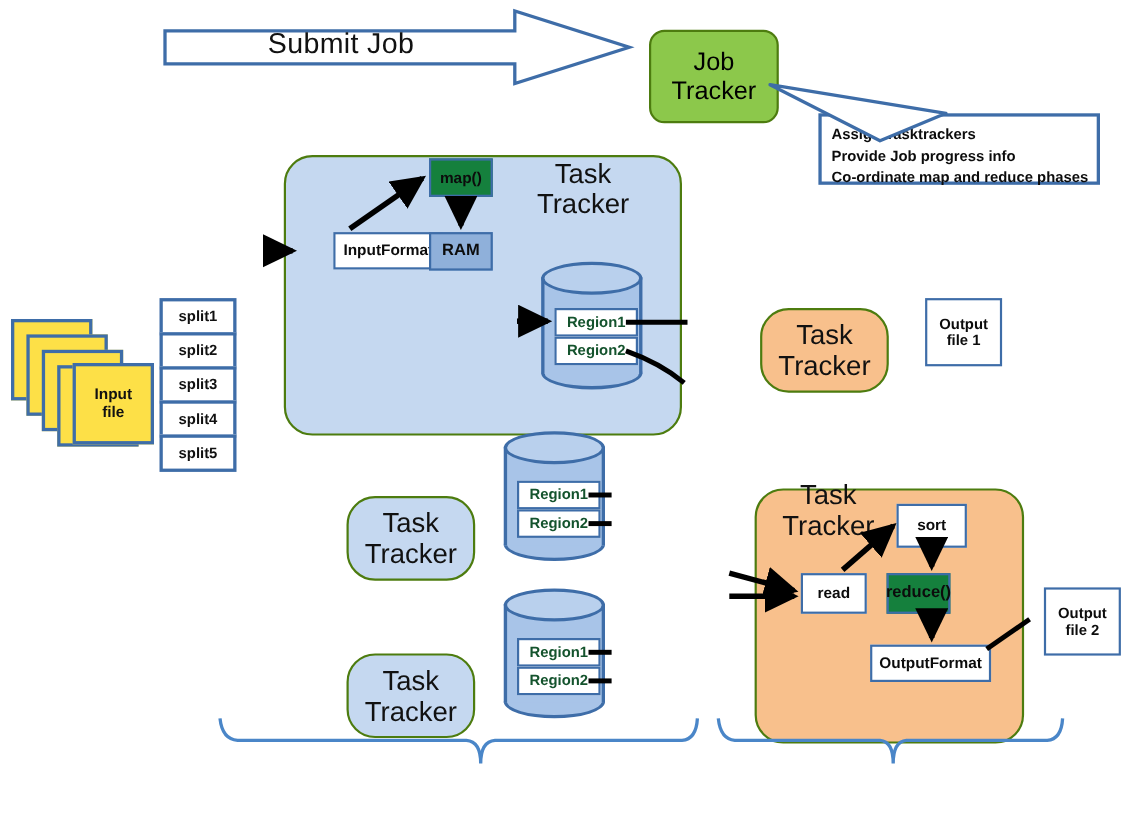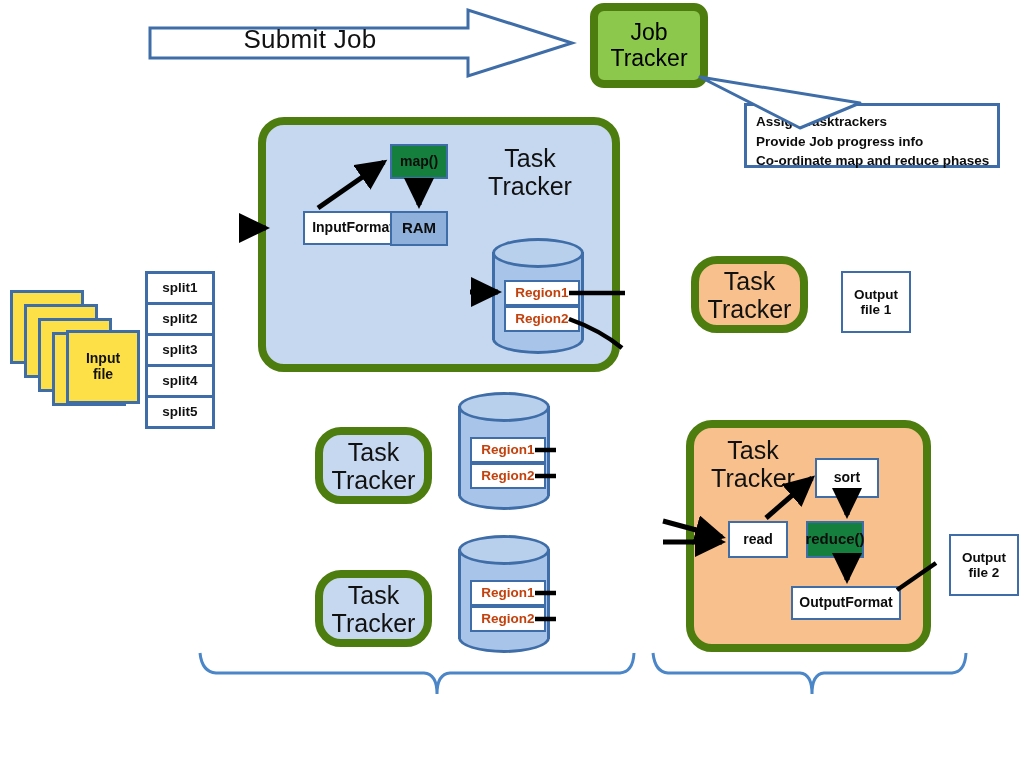--- a/index.html
+++ b/index.html
@@ -4,21 +4,21 @@
 <style>
   html,body{margin:0;padding:0;background:#ffffff;}
   body{width:1024px;height:763px;font-family:"Liberation Sans",sans-serif;}
   #stage{position:relative;width:1024px;height:763px;overflow:hidden;background:#fff;}
   .abs{position:absolute;box-sizing:border-box;}
 
   
   .ctr{display:flex;align-items:center;justify-content:center;text-align:left;line-height:1.12;}
 
   
-  .roundbox{border:8px solid #4d7c0f;border-radius:26px;}
+  .roundbox{border:2px solid #4d7c0f;border-radius:26px;margin-top:24px;}
   .roundbox.blue{background:#C5D8F0;}
   .roundbox.orange{background:#F8C08C;}
   .tt-label{font-size:25px;color:#111;font-weight:400;}
 
   
   .node{border:2px solid #3E6DA8;background:#ffffff;font-weight:bold;color:#0c0c0c;}
   .node.yellow{background:#15803d;}
   .node.steel{background:#8FB0DA;}
   .submit-label{font-size:26px;color:#111;letter-spacing:.3px;}
 
@@ -27,21 +27,21 @@
   .callout p{margin:0;font-size:13.5px;font-weight:bold;color:#0c0c0c;line-height:1.45;white-space:nowrap;}
 
   
   .sheet{border:3px solid #3E6DA8;background:#fde047;}
   .splitcell{border:3px solid #3E6DA8;background:#fff;font-size:13.5px;font-weight:bold;color:#111;}
 
   
   .cyl-body{background:#A8C4E8;border-left:3px solid #3E6DA8;border-right:3px solid #3E6DA8;}
   .cyl-top{background:#B9D0ED;border:3px solid #3E6DA8;border-radius:50%;}
   .cyl-bot{background:#A8C4E8;border:3px solid #3E6DA8;border-radius:50%;}
-  .region{border:2px solid #3E6DA8;background:#fff;font-size:13.5px;font-weight:bold;color:#c2410c;}
+  .region{border:2px solid #3E6DA8;background:#fff;font-size:13.5px;font-weight:bold;color:#14532d;}
 
   svg.ov{position:absolute;left:0;top:0;width:1024px;height:763px;pointer-events:none;overflow:visible;}
 </style>
 </head>
 <body>
 
 <div id="stage">
 
   <div class="abs" style="left:148px;top:8px;width:430px;height:70px;">
     <svg width="430" height="70" style="display:block;overflow:visible;">

